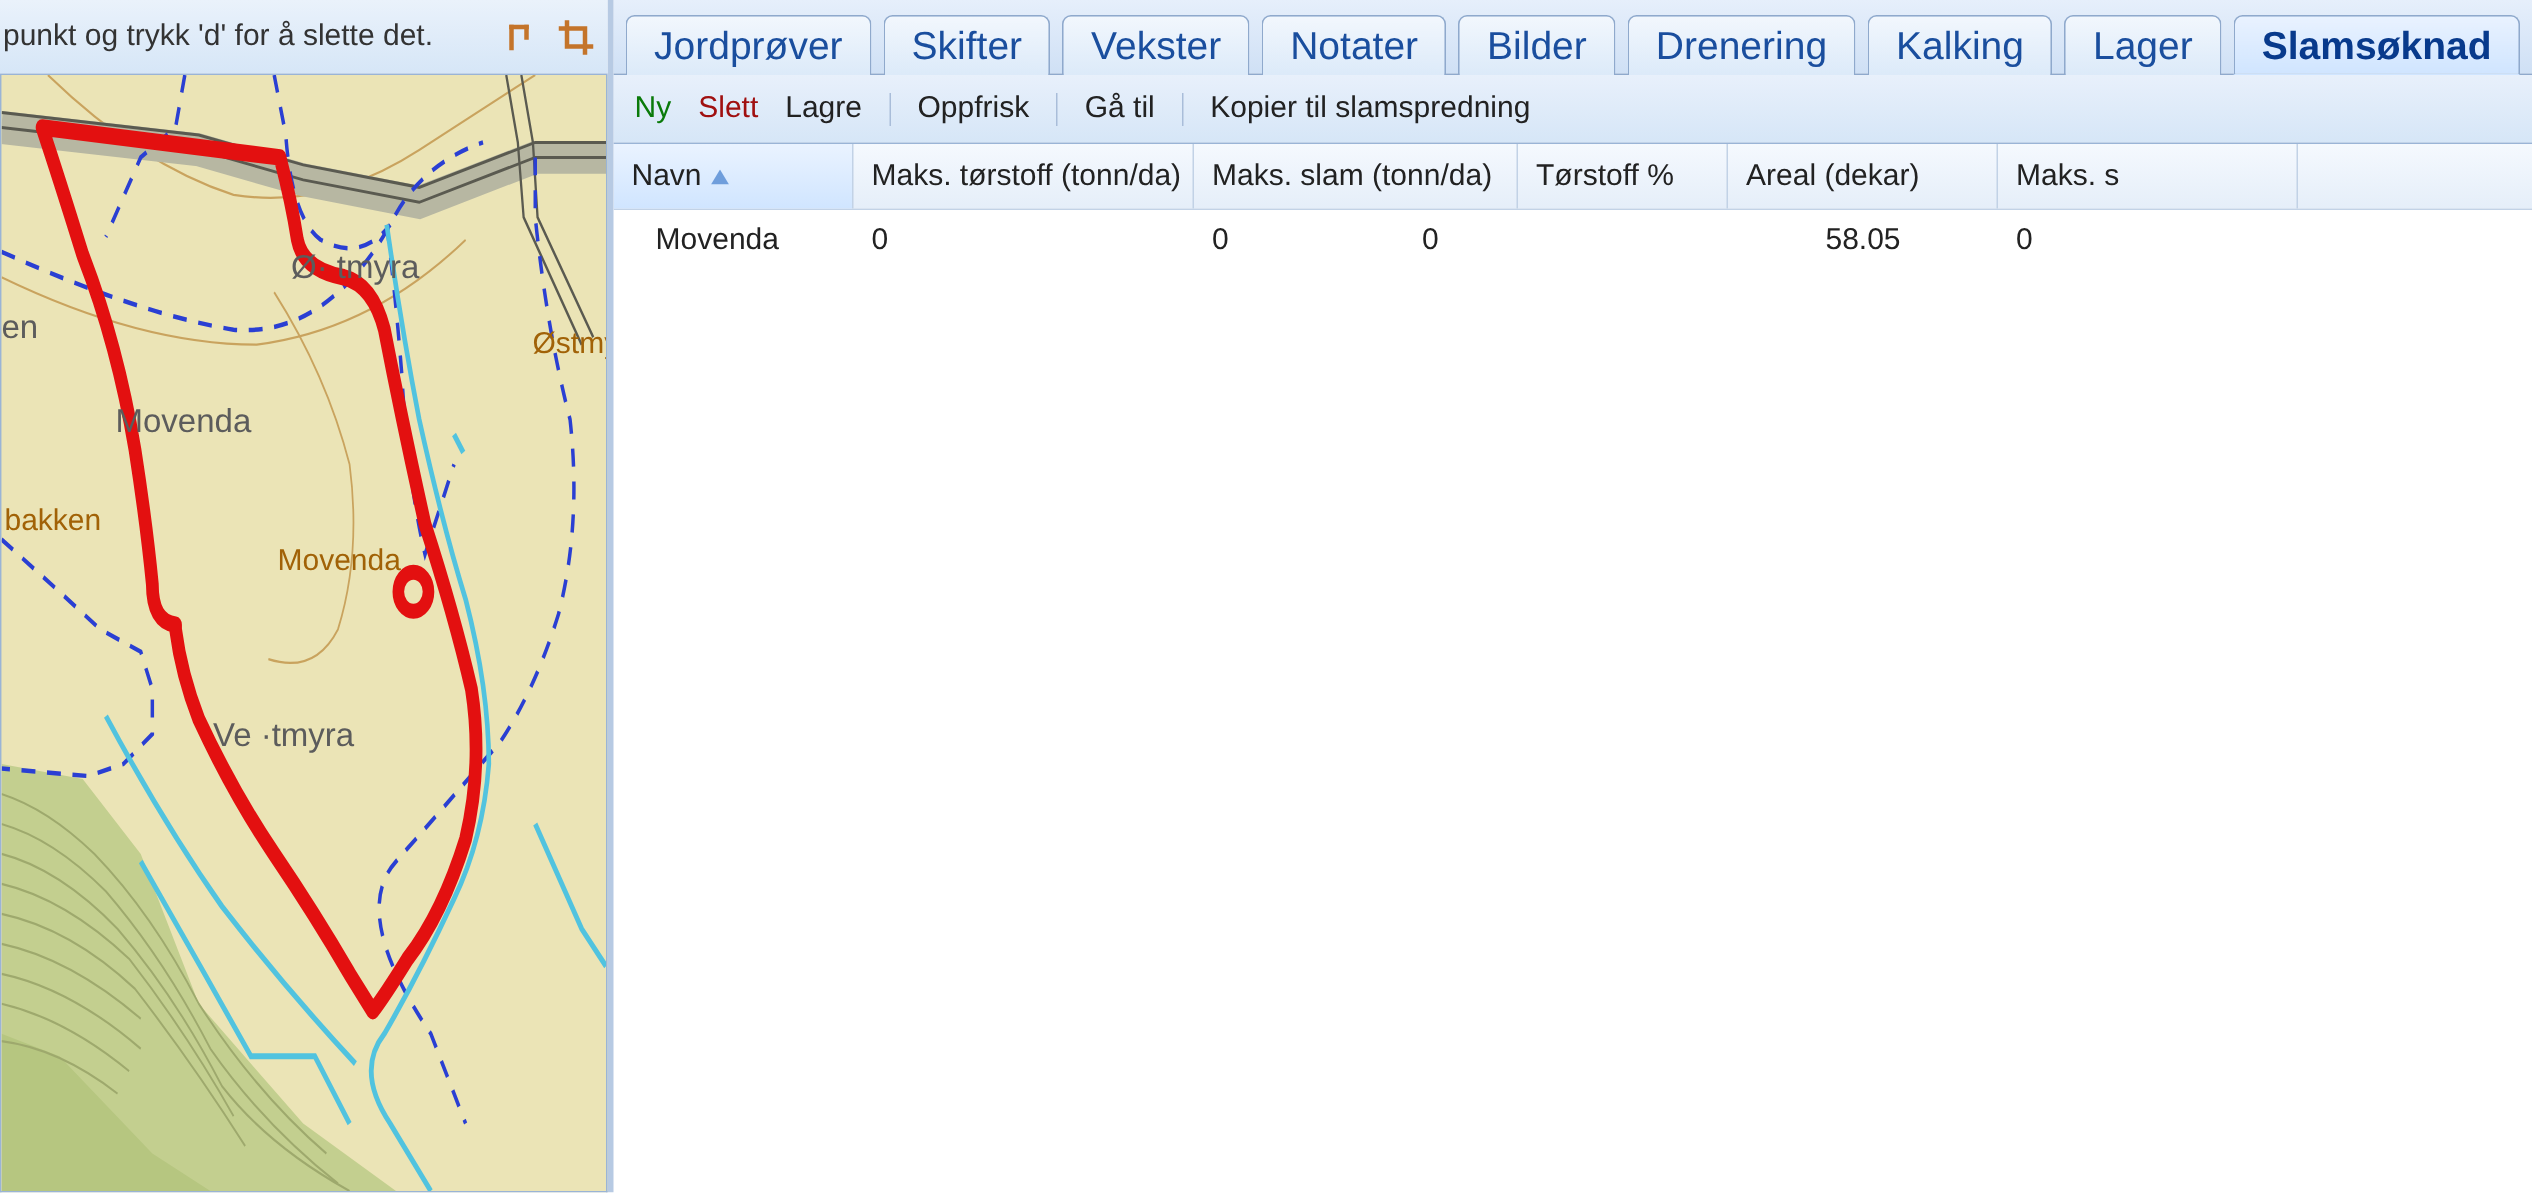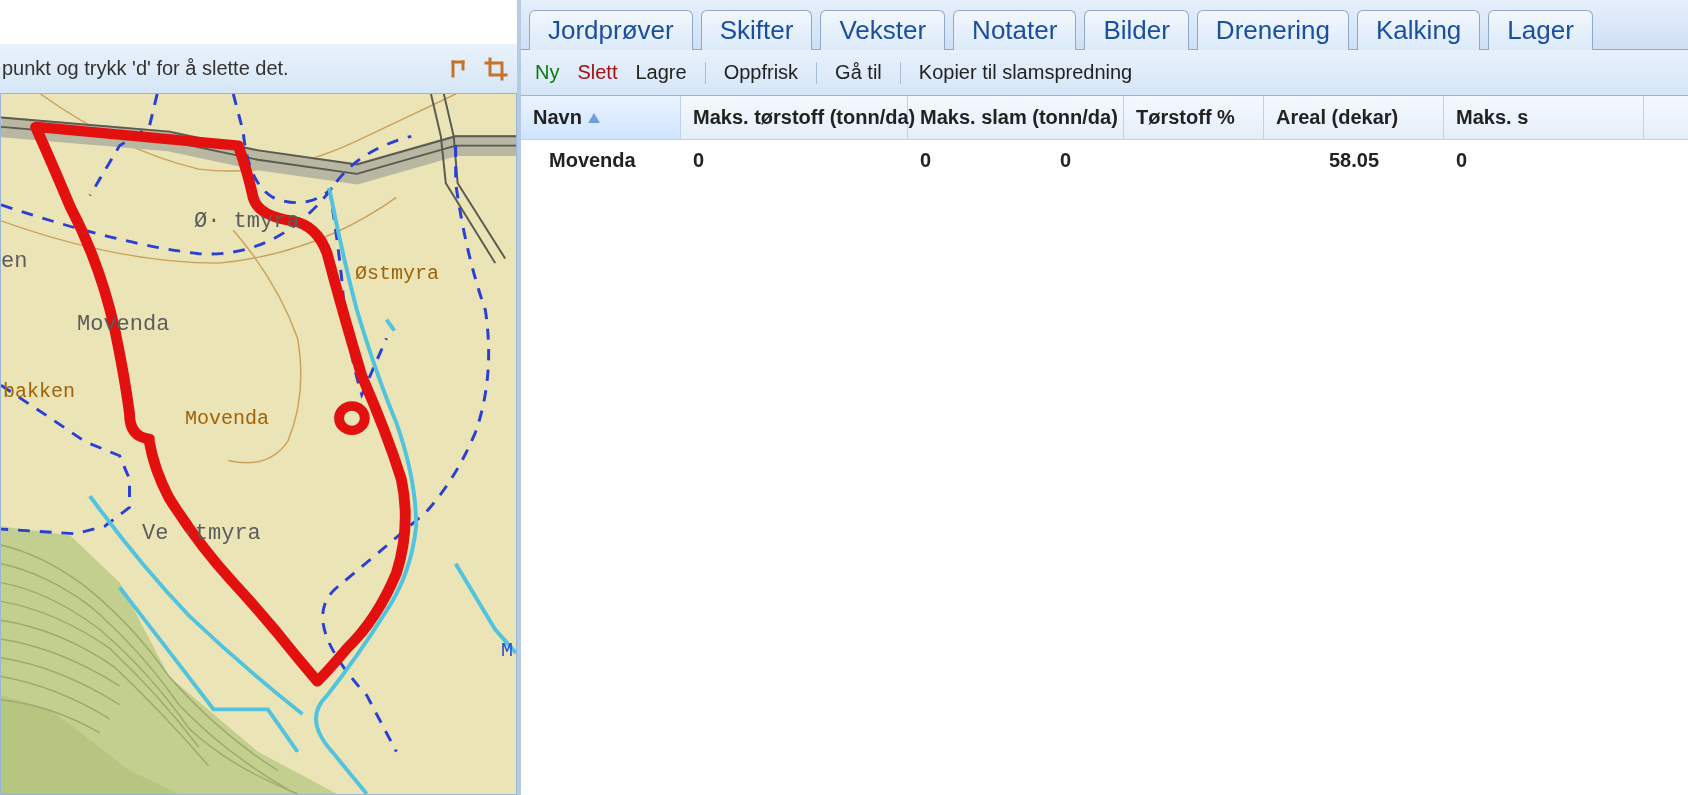--- a/index.html
+++ b/index.html
@@ -1,47 +1,47 @@
 <!DOCTYPE html>
 <html><head>
 <meta charset="utf-8">
 <style>
   * { box-sizing: border-box; margin: 0; padding: 0; }
   html, body { width: 1688px; height: 795px; font-family: Arial, Helvetica, sans-serif; font-size: 20px; color: #000; overflow: hidden; background: #fff; }
   .app { display: flex; width: 100%; height: 100%; }
 
   
   .left-panel { width: 521px; height: 100%; display: flex; flex-direction: column; border-right: 4px solid #b7cae3; position: relative; }
-  .left-toolbar { height: 50px; display: flex; align-items: center; justify-content: space-between; padding: 0 8px 0 2px; background: linear-gradient(to bottom, #eaf2fb 0%, #d6e6f7 100%); border-bottom: 1px solid #9ab4d6; margin-top: 44px; }
+  .left-toolbar { height: 50px; display: flex; align-items: center; justify-content: space-between; padding: 0 8px 0 2px; background: linear-gradient(to bottom, #eaf2fb 0%, #d6e6f7 100%); border-bottom: 1px solid #9ab4d6; }
   .left-toolbar .hint { font-size: 20px; color: #333; white-space: nowrap; overflow: hidden; text-overflow: clip; }
   .tool-icons { display: flex; gap: 8px; }
   .tool-icon { width: 26px; height: 26px; display: flex; align-items: center; justify-content: center; cursor: pointer; }
   .tool-icon svg { display: block; }
 
-  .map { flex: 1; position: relative; border: 1px solid #9ab4d6; border-top: none; background: #ebe4b6; overflow: hidden; font-family: Liberation Mono, monospace; }
+  .map { flex: 1; position: relative; border: 1px solid #9ab4d6; border-top: none; background: #ebe4b6; overflow: hidden; }
   .map svg { position: absolute; inset: 0; width: 100%; height: 100%; }
   .map-label { position: absolute; font-weight: 400; white-space: nowrap; }
   .map-label.grey { color: #5c5c5c; font-size: 22px; }
   .map-label.blue { color: #a16207; font-size: 20px; }
   .map-label.blue-small { color: #1e4fd6; font-size: 20px; }
 
   
   .right-panel { flex: 1; height: 100%; display: flex; flex-direction: column; }
   .tab-strip { height: 50px; background: linear-gradient(to bottom, #e6effb 0%, #cfe0f5 100%); border-bottom: 1px solid #8fa9cc; display: flex; align-items: flex-end; padding: 0 8px; gap: 8px; }
   .tab { height: 40px; padding: 0 18px; border: 1px solid #8fa9cc; border-bottom: none; border-radius: 6px 6px 0 0; background: linear-gradient(to bottom, #f2f7fd 0%, #dceaf9 100%); color: #1a4e9e; font-size: 26px; display: flex; align-items: center; cursor: pointer; position: relative; top: 1px; }
   .tab.active { background: linear-gradient(to bottom, #e9f2ff 0%, #d0e5ff 100%); color: #083a8c; font-weight: bold; border-bottom: 1px solid #d0e5ff; z-index: 2; }
 
   .sub-toolbar { height: 46px; background: linear-gradient(to bottom, #e8f0fb 0%, #d6e6f7 100%); border-bottom: 1px solid #9ab4d6; display: flex; align-items: center; padding: 0 10px; gap: 10px; font-size: 20px; }
   .sub-toolbar .btn { padding: 2px 4px; cursor: pointer; }
   .sub-toolbar .green { color: #0a7a0a; }
   .sub-toolbar .red { color: #a01010; }
   .sub-toolbar .norm { color: #222; }
   .sub-toolbar .sep { width: 1px; height: 22px; background: #a9bdd9; margin: 0 4px; }
 
-  .grid { flex: 1; overflow: hidden; font-weight: bold; }
+  .grid { flex: 1; overflow: hidden; }
   .grid-header { height: 44px; display: flex; background: linear-gradient(to bottom, #f5f9fe 0%, #e5eef9 100%); border-bottom: 1px solid #c2d2e6; }
   .gh-cell { border-right: 1px solid #c2d2e6; display: flex; align-items: center; padding: 0 12px; font-size: 20px; color: #222; white-space: nowrap; cursor: pointer; }
   .gh-cell.sorted { background: linear-gradient(to bottom, #eaf3ff 0%, #d0e5ff 100%); }
   .sort-arrow { margin-left: 6px; }
   .sort-arrow svg { display: block; }
 
   .grid-body { background: #fff; }
   .grid-row { height: 40px; display: flex; align-items: center; }
   .gr-cell { padding: 0 12px; font-size: 20px; color: #222; white-space: nowrap; overflow: hidden; }
 
@@ -168,20 +168,21 @@
   <div class="right-panel">
     <div class="tab-strip">
       <div class="tab">Jordprøver</div>
       <div class="tab">Skifter</div>
       <div class="tab">Vekster</div>
       <div class="tab">Notater</div>
       <div class="tab">Bilder</div>
       <div class="tab">Drenering</div>
       <div class="tab">Kalking</div>
       <div class="tab">Lager</div>
+      <div class="tab active">Slamsøknad</div>
     </div>
 
     <div class="sub-toolbar">
       <span class="btn green">Ny</span>
       <span class="btn red">Slett</span>
       <span class="btn norm">Lagre</span>
       <span class="sep"></span>
       <span class="btn norm">Oppfrisk</span>
       <span class="sep"></span>
       <span class="btn norm">Gå til</span>

